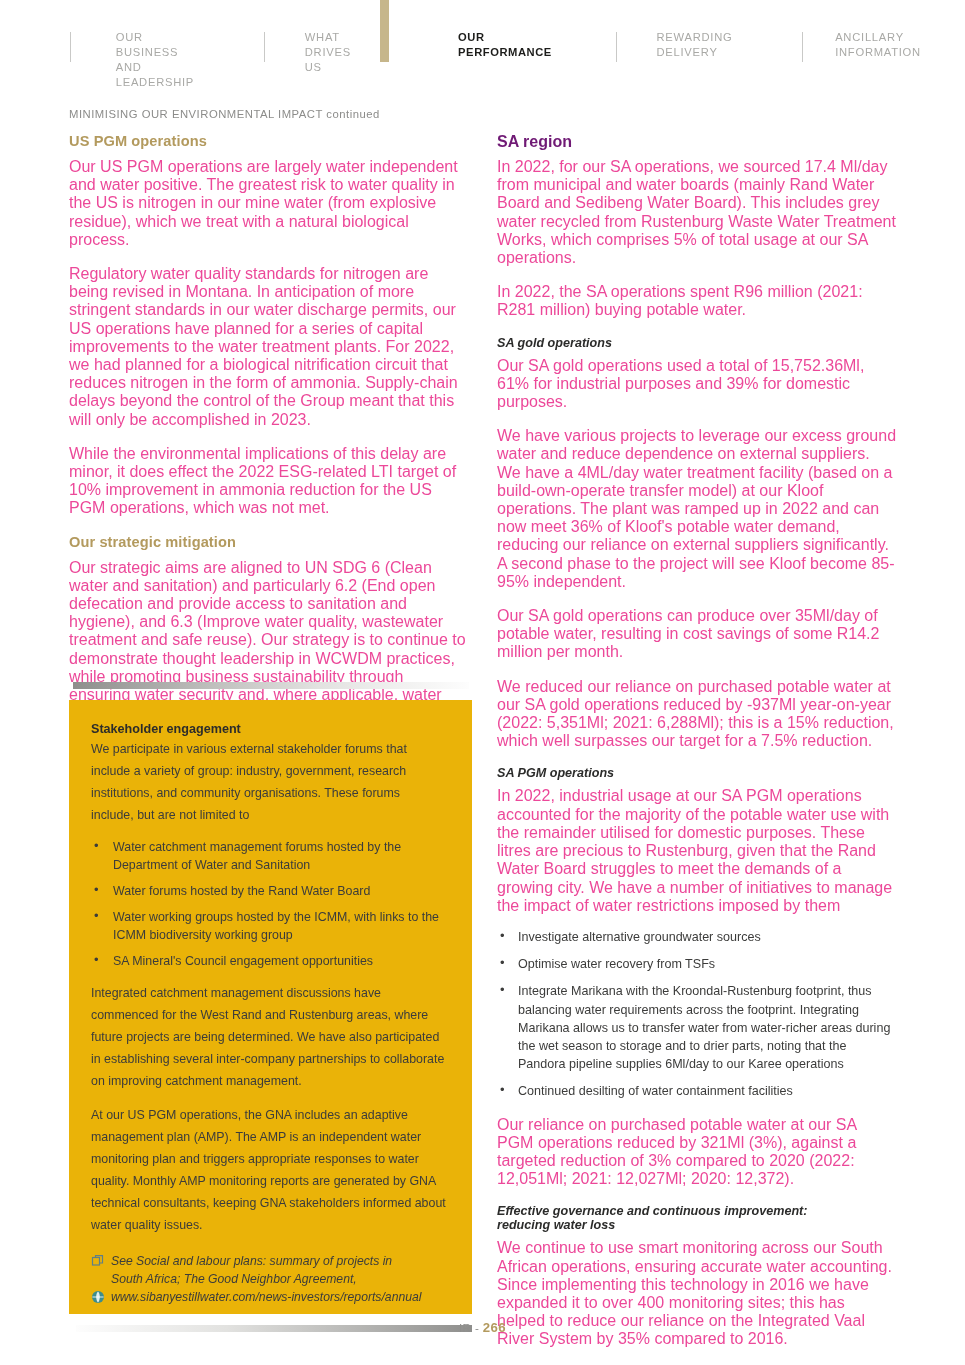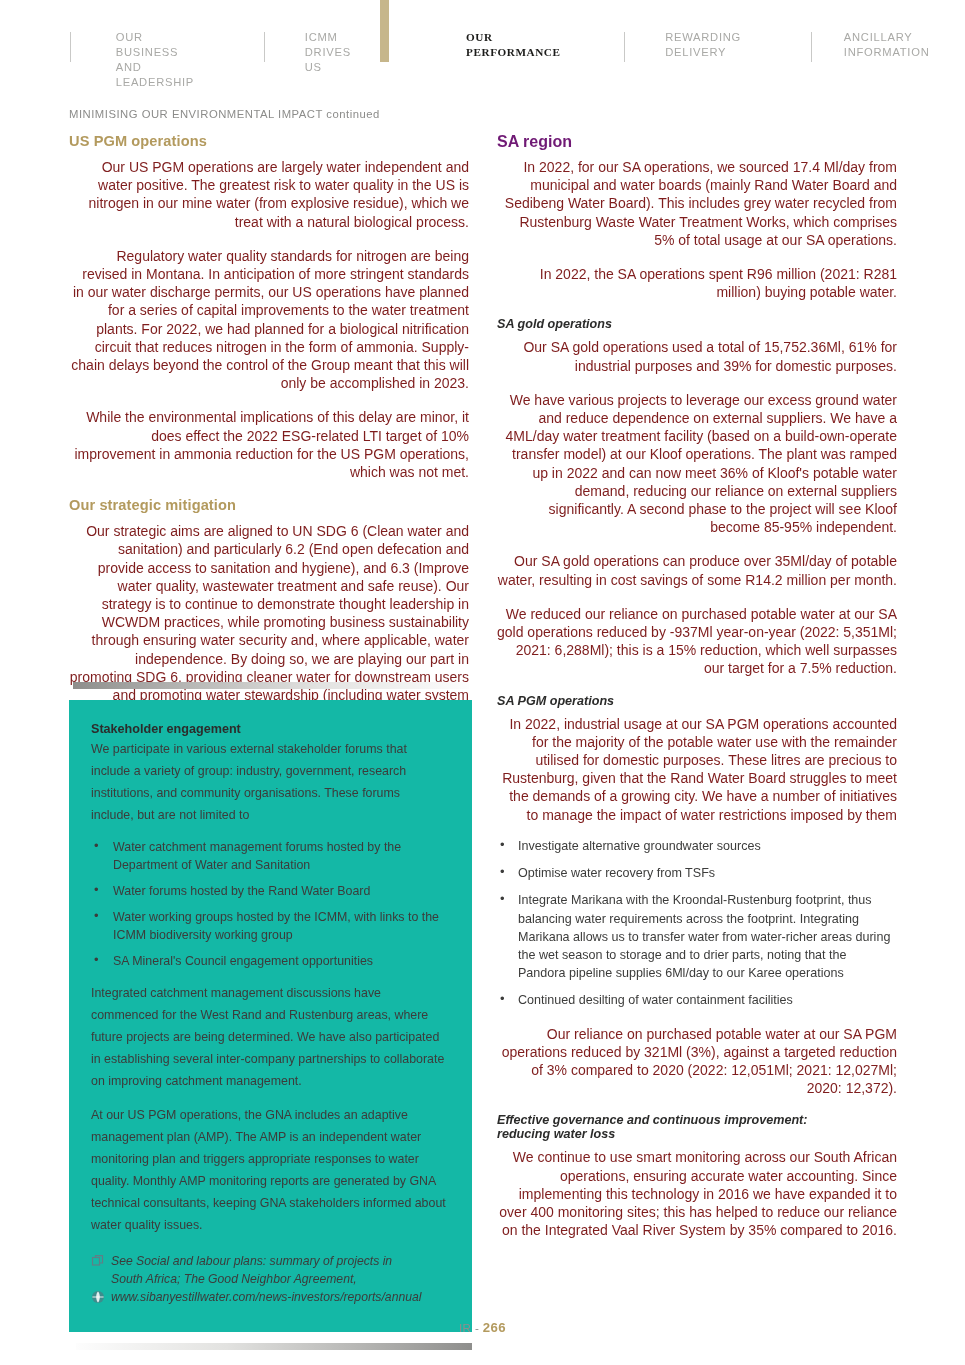--- a/index.html
+++ b/index.html
@@ -48,26 +48,25 @@
     font-size: 11.2px;
     line-height: 15px;
     letter-spacing: 0.75px;
     color: #a9a9a6;
     white-space: pre-line;
     font-weight: 400;
   }
   .nav-item.n0 { margin-left: 45px; margin-right: 70px; }
   .nav-item.n1 { margin-left: 40px; margin-right: 80px; }
   .nav-item.n2 {
-    margin-left: 34px;
+    margin-left: 26px;
     margin-right: 64px;
     color: #1d1d1b;
     font-weight: 700;
     letter-spacing: 0.55px;
-    font-family: Liberation Serif, serif;
   }
   .nav-item.n3 { margin-left: 40px; margin-right: 70px; }
   .nav-item.n4 { margin-left: 32px; }
 
   
   #eyebrow {
     position: absolute;
     left: 69px;
     top: 108px;
     font-size: 11.3px;
@@ -98,25 +97,24 @@
     margin: 0 0 7px 0;
   }
   h3.bolditalic {
     font-size: 12.6px;
     font-weight: 700;
     font-style: italic;
     color: #2c2c2b;
     margin: 0 0 7px 0;
   }
   p.body {
-    font-size: 14px;
+    font-size: 16px;
     line-height: 18.2px;
     margin: 0 0 16px 0;
-    color: #7f1d1d;
-    text-align: right;
+    color: #ec4899;
   }
   p.body.tight { margin-bottom: 13px; }
 
   ul.bullets {
     list-style: none;
     margin: 0 0 15px 0;
     padding: 0;
   }
   ul.bullets li {
     position: relative;
@@ -148,22 +146,22 @@
     margin-left: 4px;
     background: linear-gradient(to right, #8e8e8c 0%, #b8b8b6 30%, #e2e2e0 62%, #fdfdfd 100%);
   }
   .grad-bottom {
     height: 7px;
     width: 396px;
     margin-left: 7px;
     background: linear-gradient(to right, #fdfdfd 0%, #e2e2e0 38%, #b8b8b6 70%, #8e8e8c 100%);
   }
   .box-body {
-    background: #14b8a6;
-    padding: 22px 26px 26px 22px;
+    background: #eab308;
+    padding: 22px 26px 8px 22px;
     margin-top: 11px;
     margin-bottom: 11px;
   }
   .box-body h4 {
     font-size: 12.6px;
     font-weight: 700;
     color: #2c2c2b;
     margin: 0 0 2px 0;
   }
   .box-body p {
@@ -220,21 +218,21 @@
 </head>
 <body>
 
 <div id="top-nav">
   <div class="nav-active-bar"></div>
   <div class="nav-items">
     <div class="nav-sep"></div>
     <div class="nav-item n0">OUR BUSINESS
 AND LEADERSHIP</div>
     <div class="nav-sep"></div>
-    <div class="nav-item n1">ICMM
+    <div class="nav-item n1">WHAT
 DRIVES US</div>
     <div class="nav-item n2">OUR
 PERFORMANCE</div>
     <div class="nav-sep"></div>
     <div class="nav-item n3">REWARDING
 DELIVERY</div>
     <div class="nav-sep"></div>
     <div class="nav-item n4">ANCILLARY
 INFORMATION</div>
   </div>

